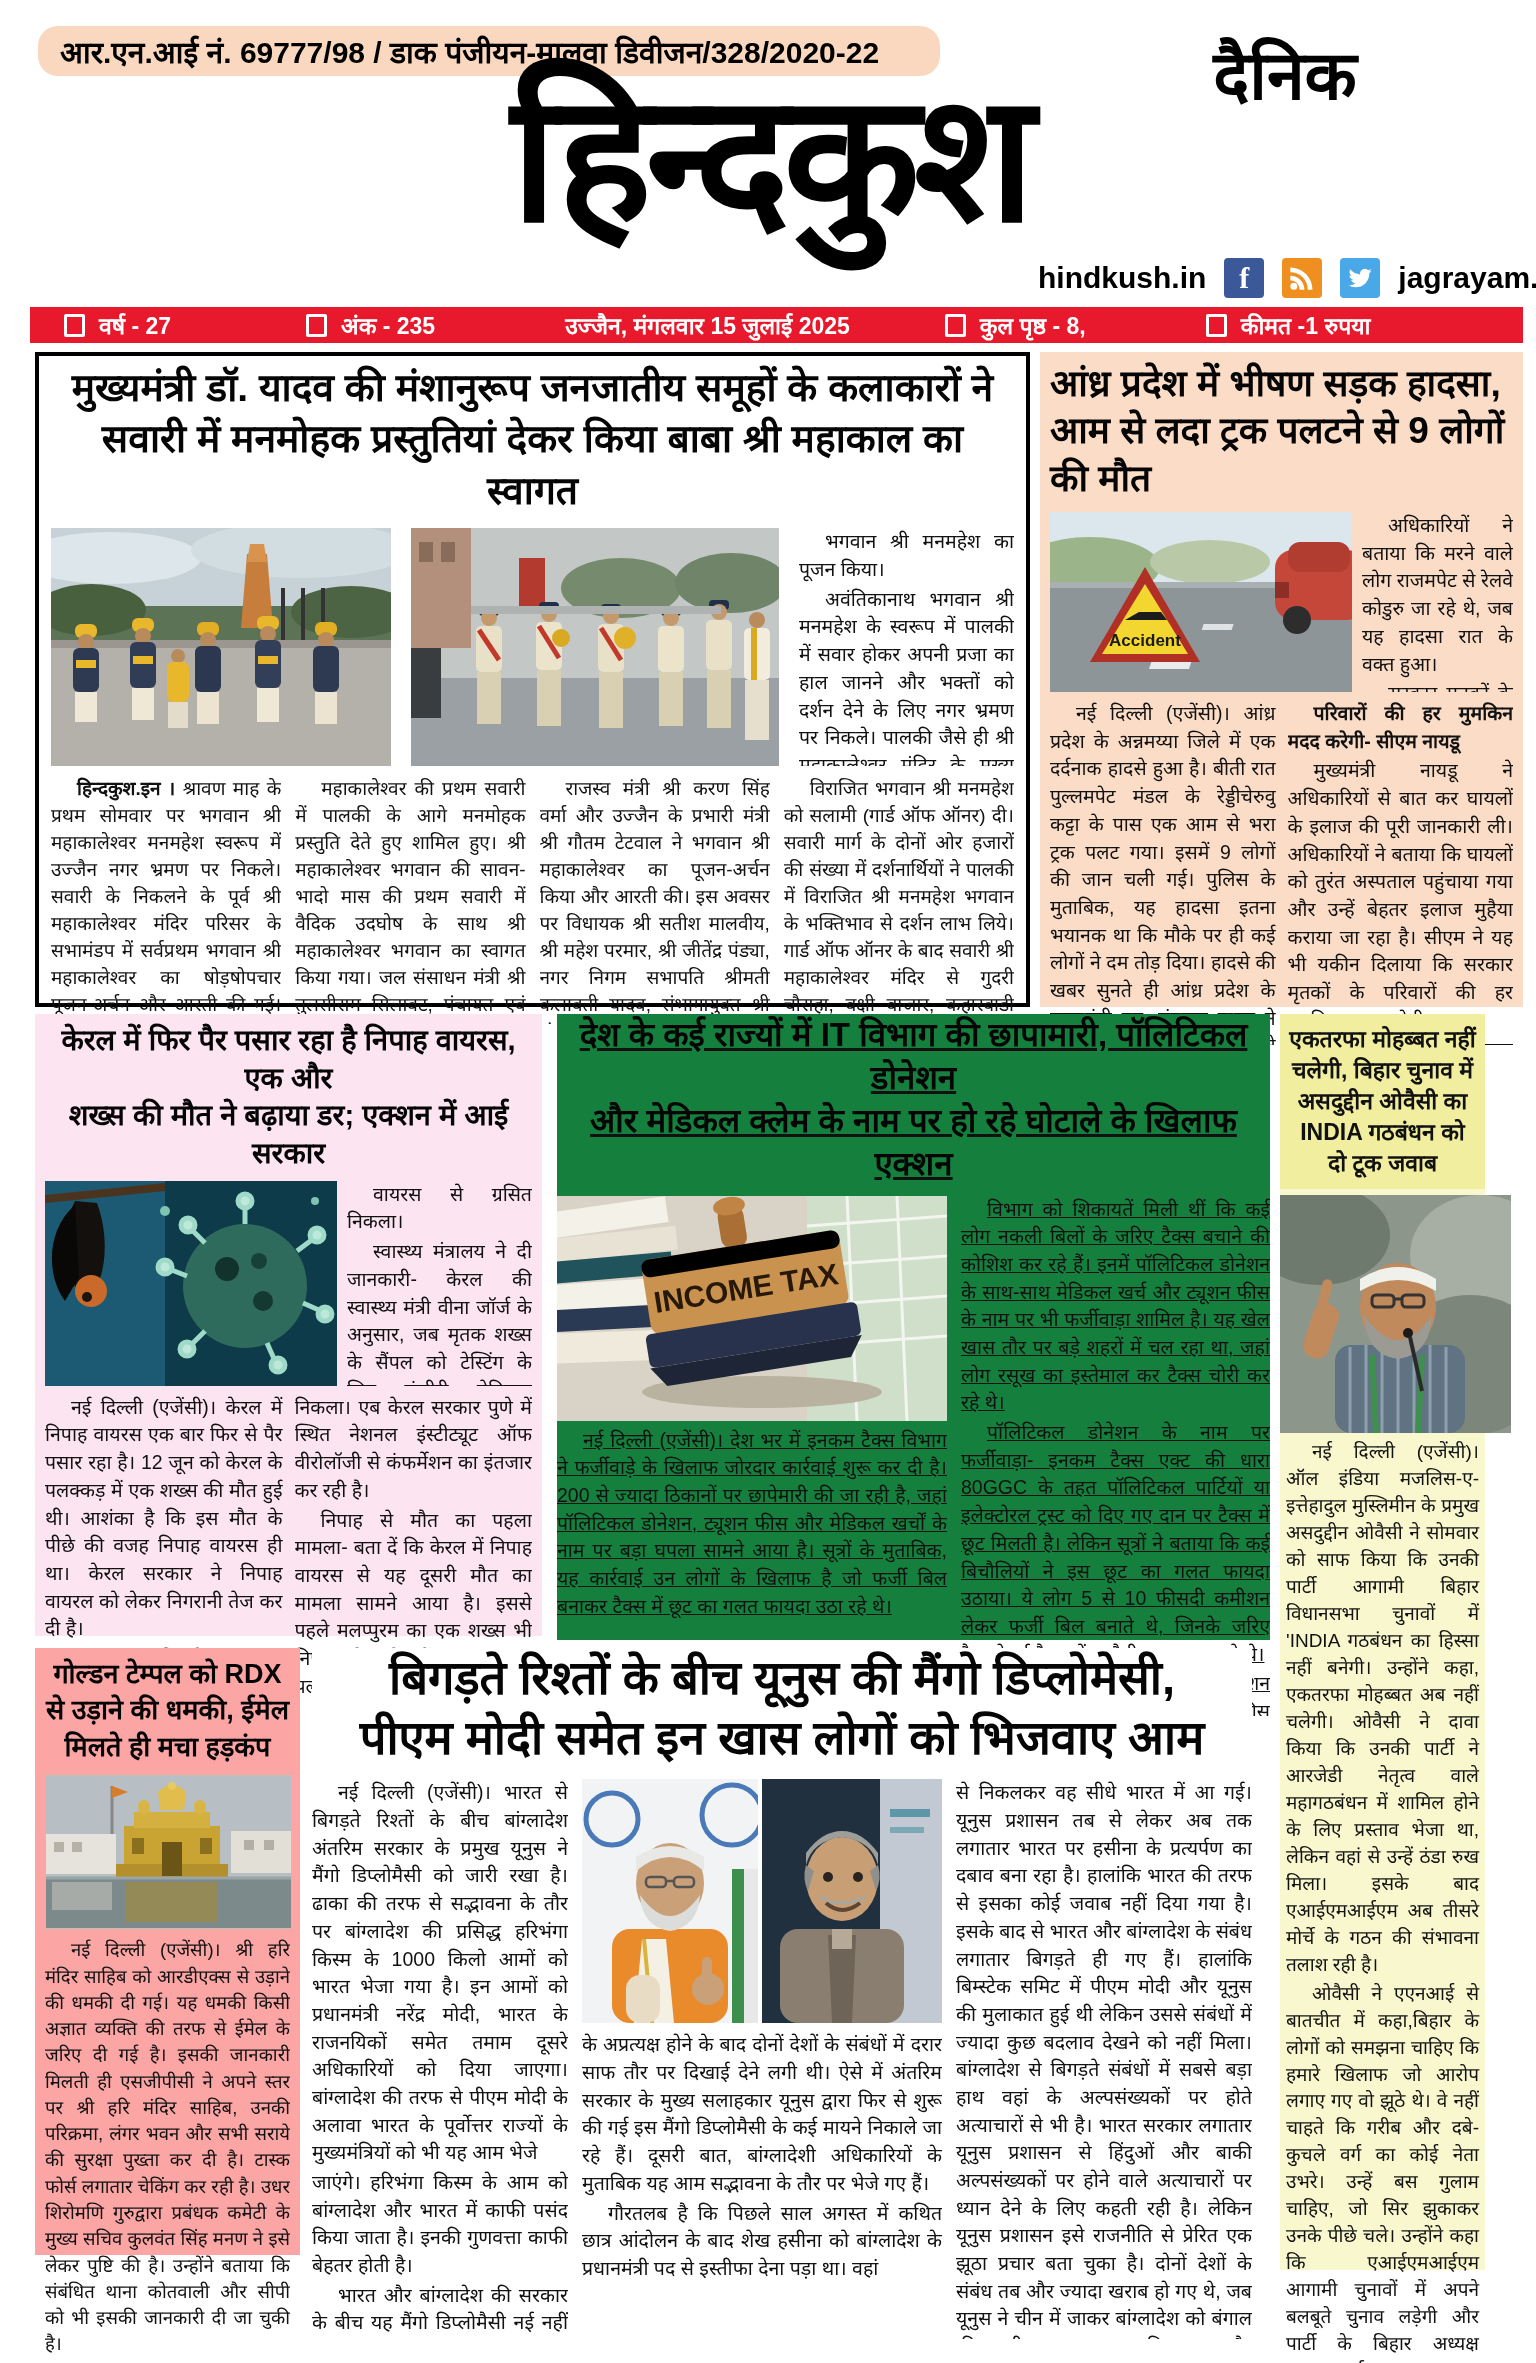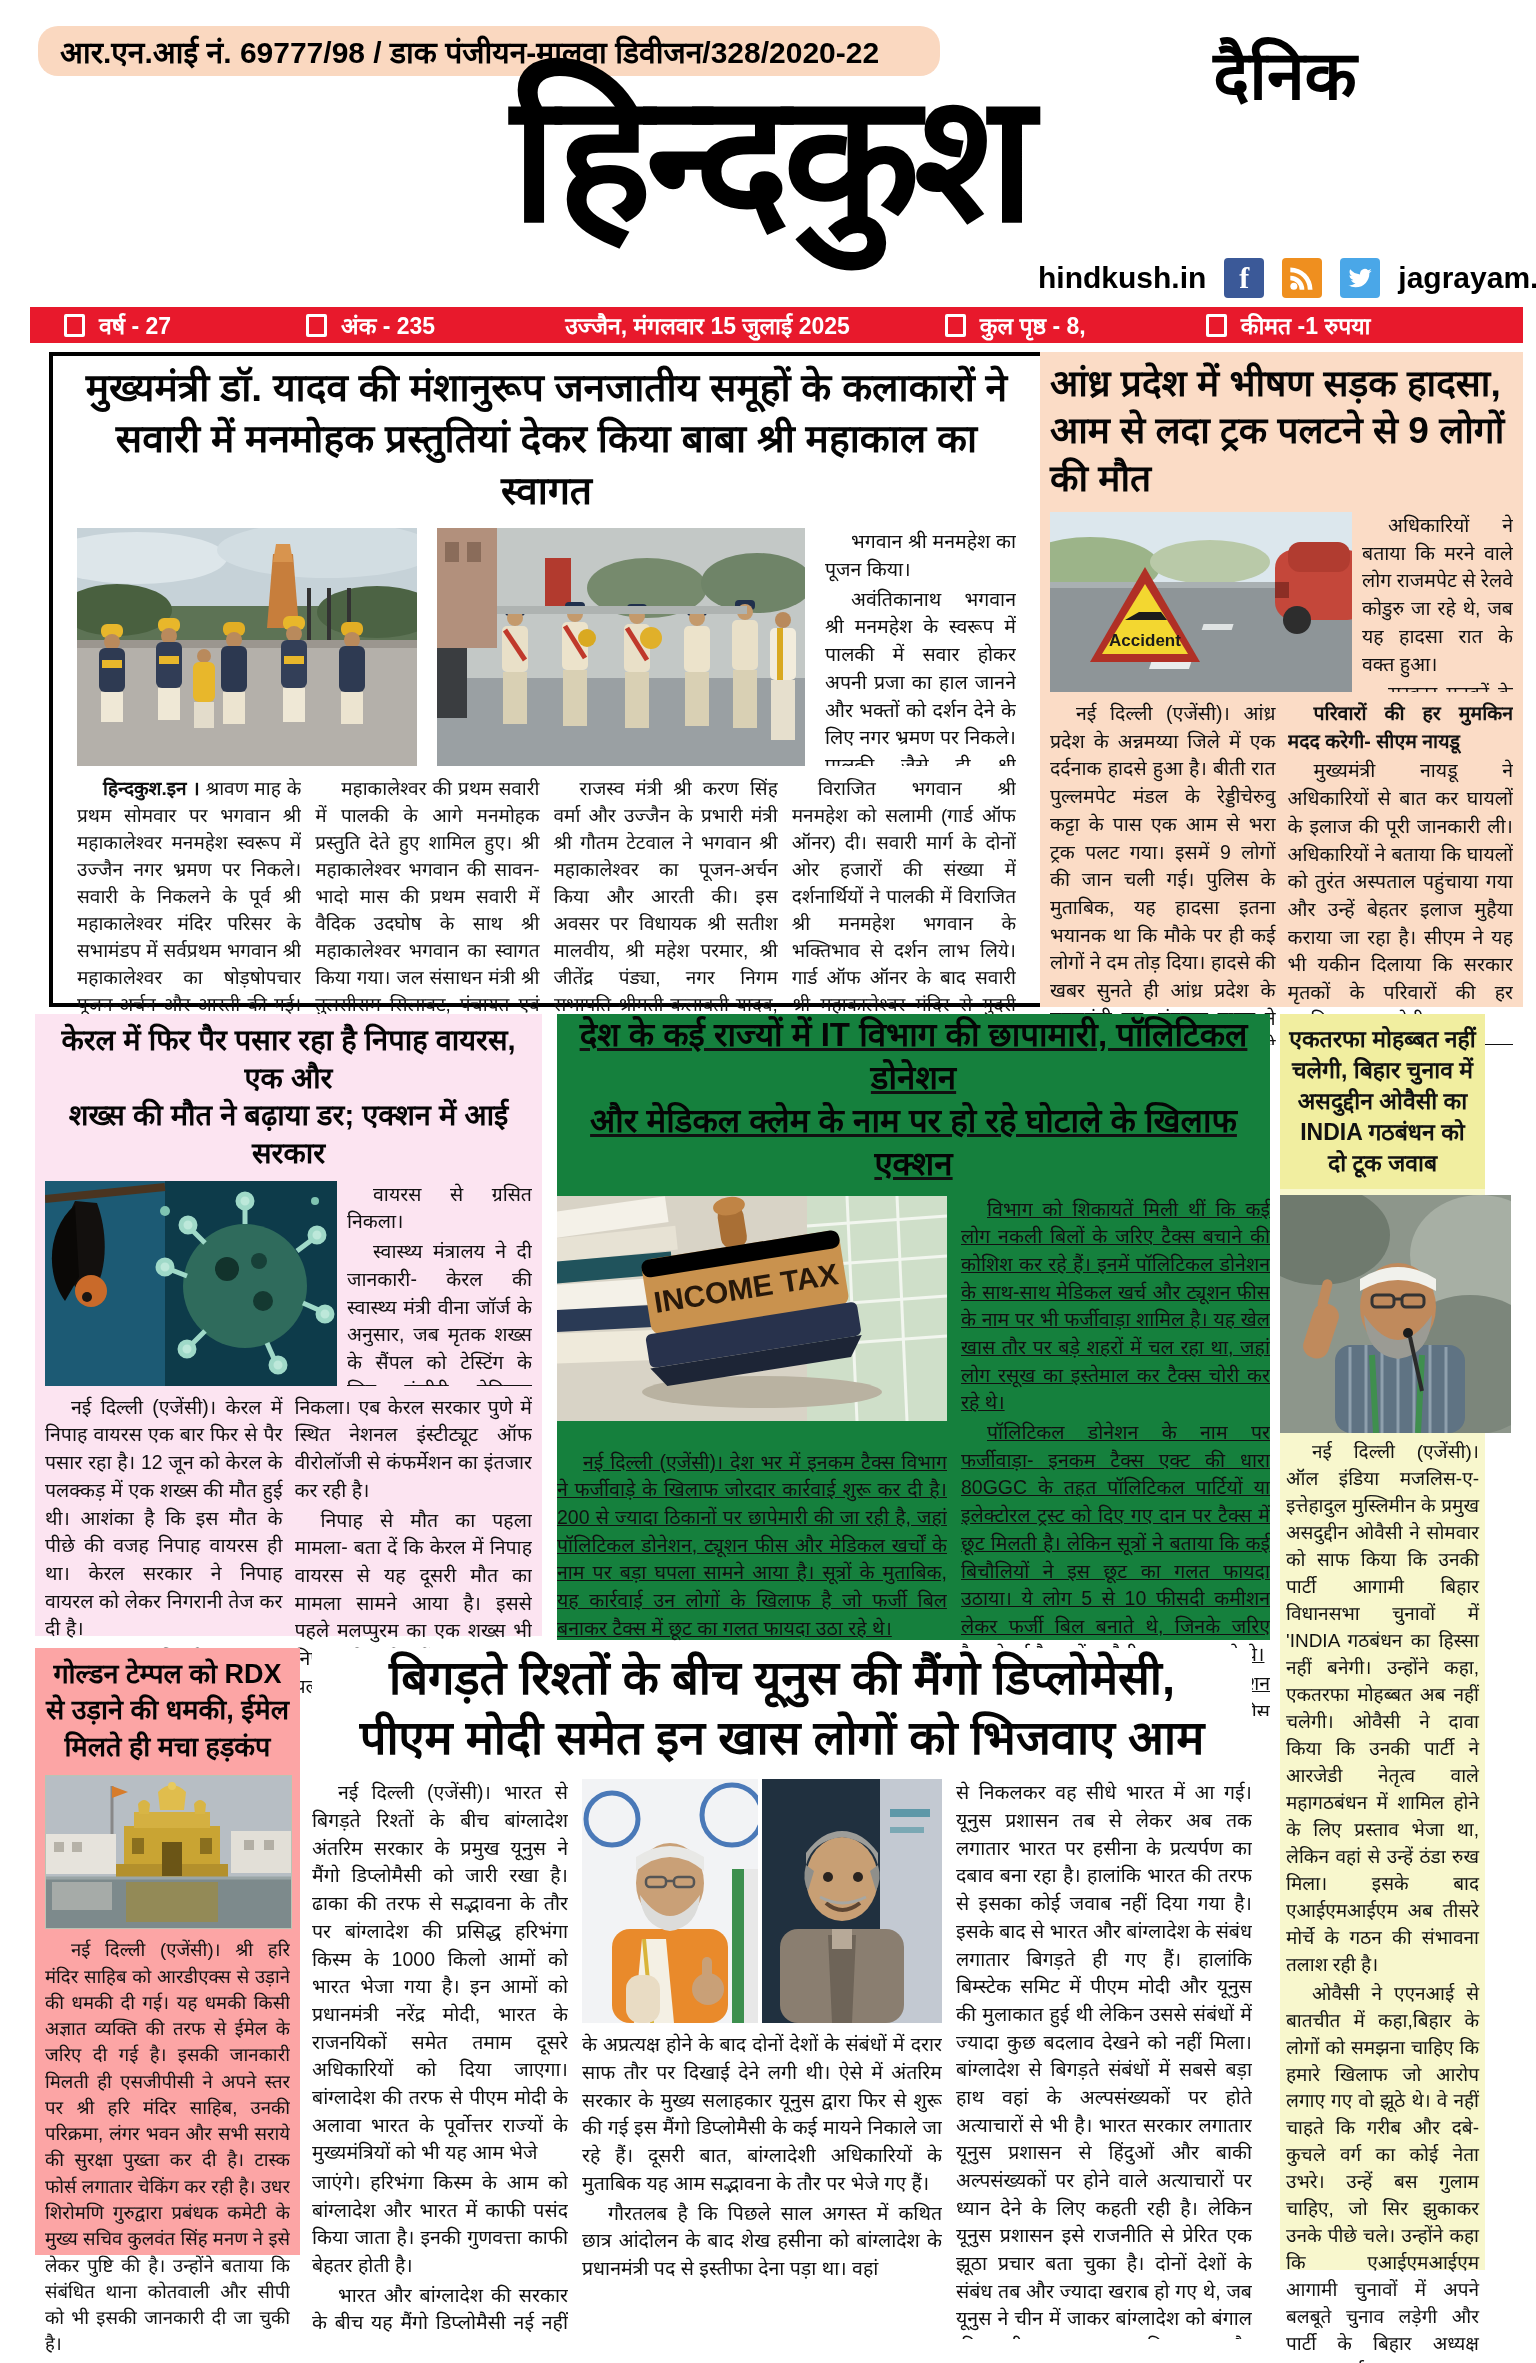--- a/index.html
+++ b/index.html
@@ -23,22 +23,22 @@
            display:flex;align-items:center;font-size:23px;font-weight:bold;}
   .ib-item{display:flex;align-items:center;white-space:nowrap;}
   .sq{width:15px;height:17px;border:3px solid #fff;border-radius:2px;display:inline-block;margin-right:14px;}
   
   .hl{font-weight:bold;color:#050505;text-align:center;}
   .body-txt{font-size:19px;line-height:1.42;text-align:justify;overflow:hidden;}
   .body-txt p{margin:0 0 2px 0;text-indent:26px;}
   .photo{overflow:hidden;flex:0 0 auto;}
   .photo svg{display:block;width:100%;height:100%;}
   
-  .mahakal{left:49px;top:352px;width:995px;height:655px;border:4px solid #000;background:#fff;
-           padding:6px 24px;box-sizing:border-box;}
+  .mahakal{left:35px;top:352px;width:995px;height:655px;border:4px solid #000;background:#fff;
+           padding:6px 12px;box-sizing:border-box;}
   .mahakal .hl{font-size:39px;line-height:1.32;}
   .mk-row{display:flex;gap:20px;margin-top:12px;height:238px;}
   .mk-cols{display:flex;gap:14px;margin-top:10px;height:248px;}
   .mk-cols .col{flex:1;}
   
   .andhra{left:1040px;top:352px;width:483px;height:655px;background:#fbdcc6;padding:8px 10px;box-sizing:border-box;}
   .andhra .hl{font-size:37px;line-height:1.28;text-align:left;}
   .an-row{display:flex;gap:10px;margin-top:10px;height:180px;}
   .an-cols{display:flex;gap:12px;margin-top:8px;height:345px;}
   .an-cols .col{flex:1;font-size:19.5px;}
@@ -399,21 +399,21 @@
               <rect x="178" y="8" width="26" height="42" rx="10" fill="#a96f35"></rect>
               <ellipse cx="191" cy="8" rx="16" ry="9" fill="#c08445"></ellipse>
               <rect x="95" y="48" width="200" height="76" rx="10" fill="#c9924e"></rect>
               <rect x="95" y="48" width="200" height="18" rx="8" fill="#d9a citizens"></rect>
               <rect x="88" y="122" width="214" height="34" rx="6" fill="#28324c"></rect>
               <polygon points="88,156 302,156 288,176 102,176" fill="#1d2536"></polygon>
               <text x="195" y="102" text-anchor="middle" font-size="30" font-weight="bold" fill="#27180a" font-family="Liberation Sans, sans-serif">INCOME TAX</text>
             </g>
           </svg>
         </div>
-        <div class="body-txt" style="margin-top:28px;font-size:19.5px;height:280px;">
+        <div class="body-txt" style="margin-top:6px;font-size:19.5px;height:280px;">
           <p>नई दिल्ली (एजेंसी)। देश भर में इनकम टैक्स विभाग ने फर्जीवाड़े के खिलाफ जोरदार कार्रवाई शुरू कर दी है। 200 से ज्यादा ठिकानों पर छापेमारी की जा रही है, जहां पॉलिटिकल डोनेशन, ट्यूशन फीस और मेडिकल खर्चों के नाम पर बड़ा घपला सामने आया है। सूत्रों के मुताबिक, यह कार्रवाई उन लोगों के खिलाफ है जो फर्जी बिल बनाकर टैक्स में छूट का गलत फायदा उठा रहे थे।</p>
         </div>
       </div>
       <div class="it-right body-txt" style="font-size:19.5px;">
         <p>विभाग को शिकायतें मिली थीं कि कई लोग नकली बिलों के जरिए टैक्स बचाने की कोशिश कर रहे हैं। इनमें पॉलिटिकल डोनेशन के साथ-साथ मेडिकल खर्च और ट्यूशन फीस के नाम पर भी फर्जीवाड़ा शामिल है। यह खेल खास तौर पर बड़े शहरों में चल रहा था, जहां लोग रसूख का इस्तेमाल कर टैक्स चोरी कर रहे थे।</p>
         <p>पॉलिटिकल डोनेशन के नाम पर फर्जीवाड़ा- इनकम टैक्स एक्ट की धारा 80GGC के तहत पॉलिटिकल पार्टियों या इलेक्टोरल ट्रस्ट को दिए गए दान पर टैक्स में छूट मिलती है। लेकिन सूत्रों ने बताया कि कई बिचौलियों ने इस छूट का गलत फायदा उठाया। ये लोग 5 से 10 फीसदी कमीशन लेकर फर्जी बिल बनाते थे, जिनके जरिए टैक्सपेयर्स टैक्स में कटौती का दावा करते थे।</p>
         <p>यह धांधली सिर्फ पॉलिटिकल डोनेशन तक सीमित नहीं थी। कई लोग ट्यूशन फीस और मेडिकल खर्चों के नाम पर भी नकली बिल बनाकर टैक्स चोरी कर रहे थे। विभाग ने इस फर्जीवाड़े का पर्दाफाश करने के लिए देशभर में ताबड़तोड़ छापेमारी शुरू की है।</p>
       </div>
     </div>
   </div>

